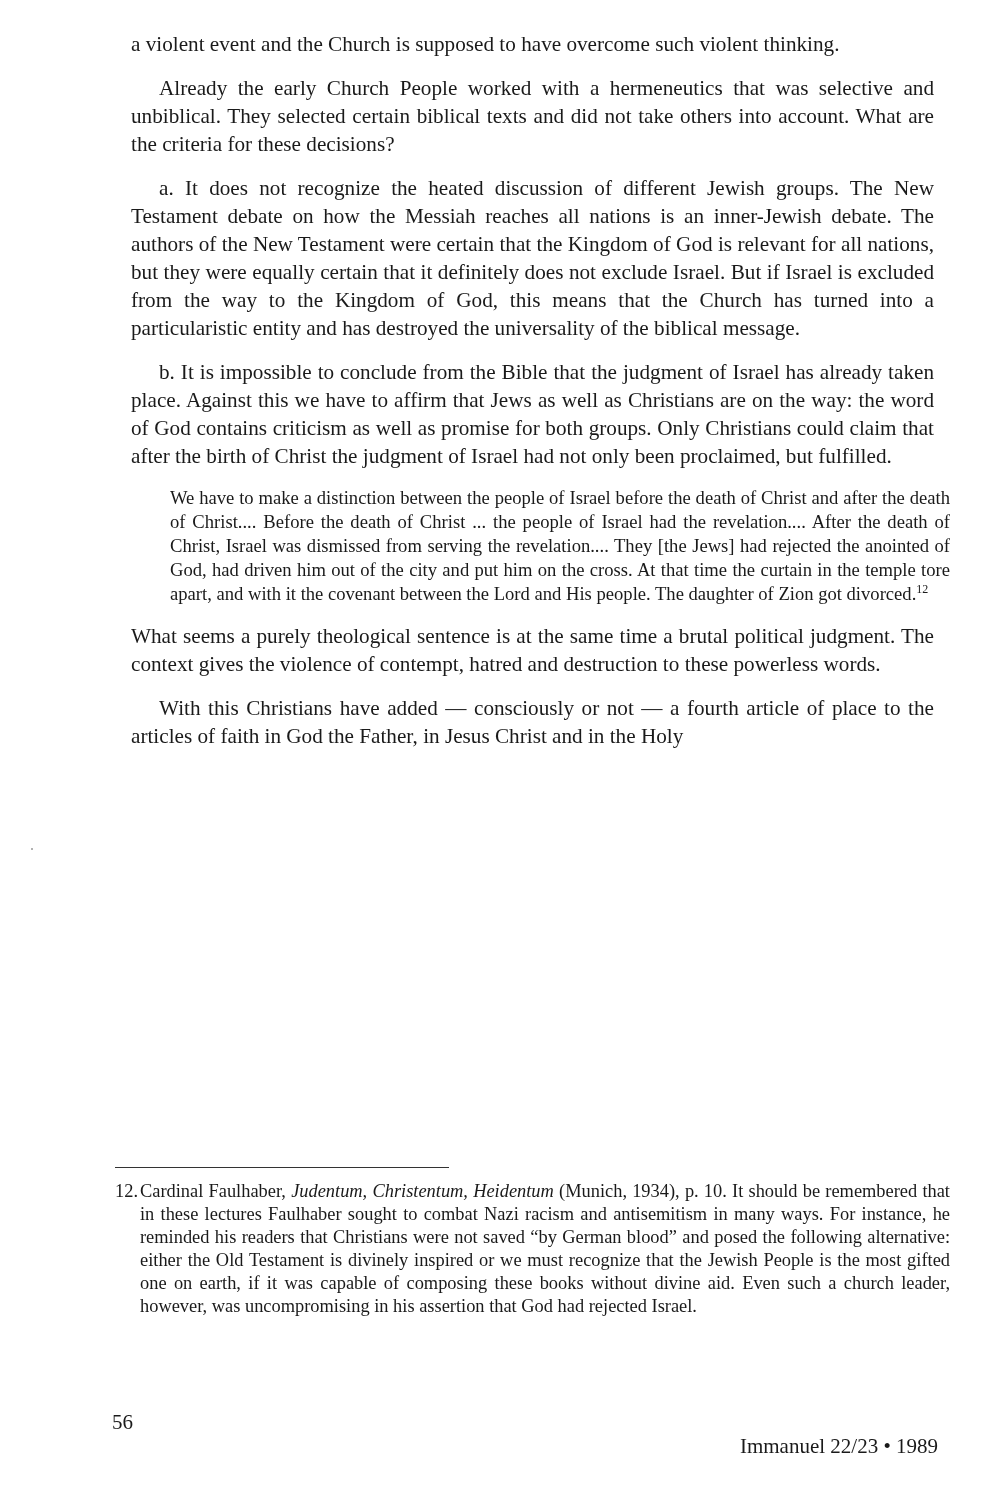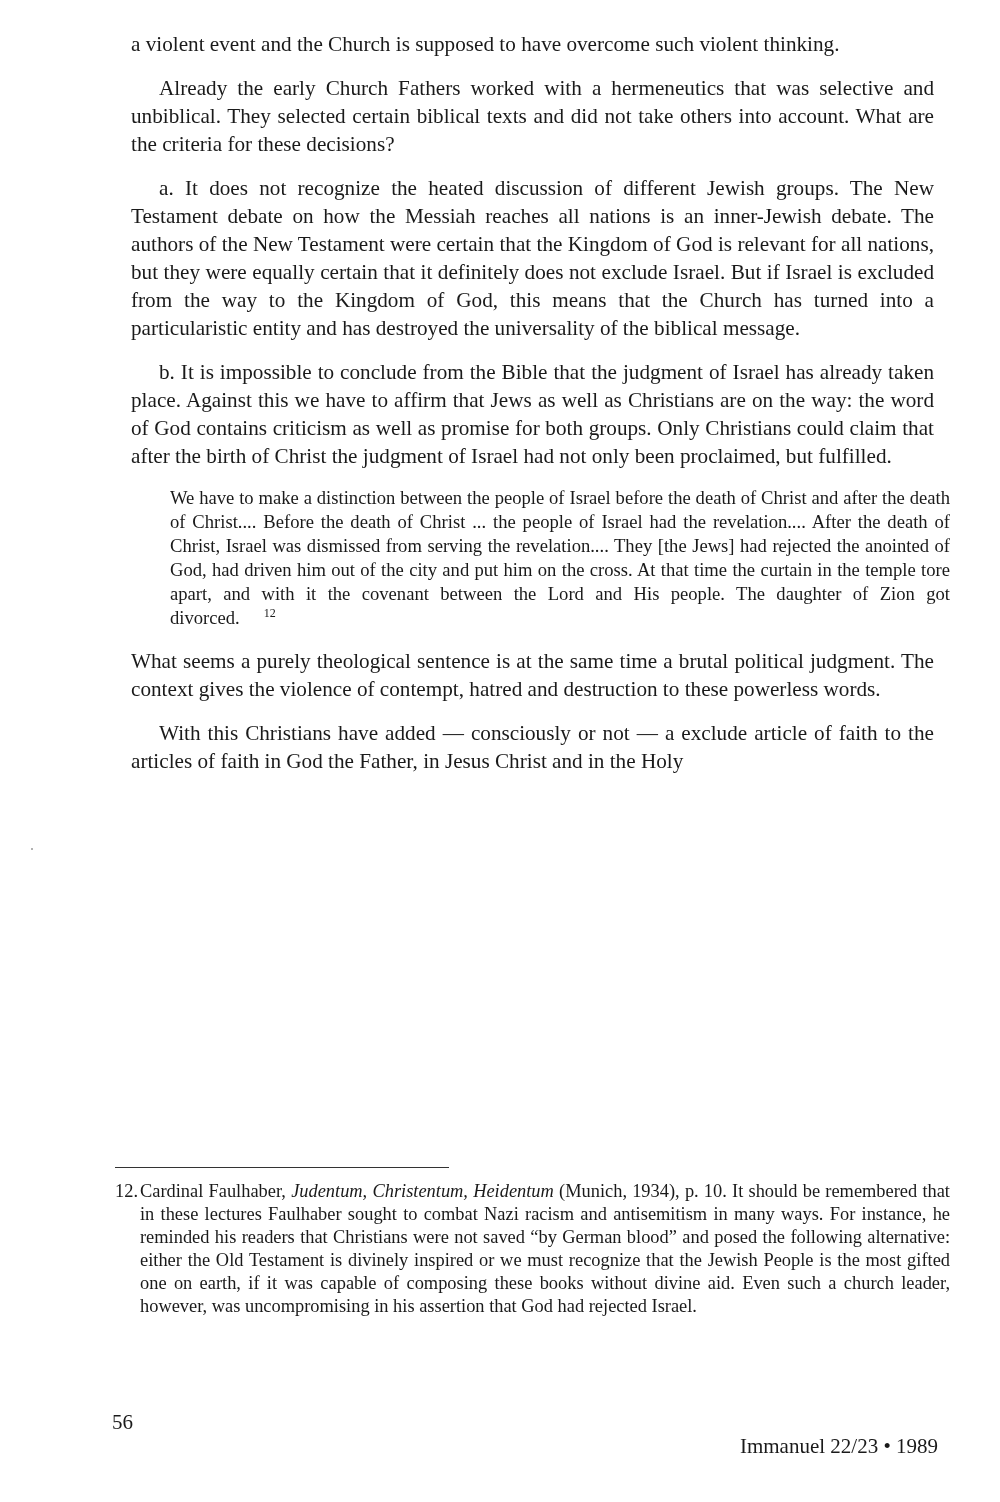--- a/index.html
+++ b/index.html
@@ -2,46 +2,46 @@
 <html><head>
 <meta charset="utf-8">
 <style>
   html, body { margin: 0; padding: 0; background: #ffffff; }
   body { width: 1000px; height: 1502px; position: relative; overflow: hidden; color: #1a1a1a; }
   .page { position: absolute; left: 115px; top: 14px; width: 835px; font-family: "Liberation Serif", "DejaVu Serif", serif; }
   .body-text { font-size: 21.2px; line-height: 28px; text-align: justify; margin: 16px; }
   .body-text.indent { text-indent: 28px; }
   .body-text.noindent { text-indent: 0; }
   .block-quote { margin: 2px 0 6px 55px; font-size: 18.6px; line-height: 24.1px; text-align: justify; }
-  .block-quote sup, .fn-ref { font-size: 12px; vertical-align: super; line-height: 0; margin-left: 24px; }
+  .block-quote sup, .fn-ref { font-size: 12px; vertical-align: super; line-height: 0; }
   .rule { position: absolute; left: 115px; top: 1167px; width: 334px; height: 0; border-top: 1.3px solid #333; }
   .footnote { position: absolute; left: 115px; top: 1180px; width: 835px; font-family: "Liberation Serif", "DejaVu Serif", serif; font-size: 18.4px; line-height: 23.1px; text-align: justify; }
   .footnote .fn-num { position: absolute; left: 0; top: 0; }
   .footnote .fn-body { margin-left: 25px; }
   .footer { position: absolute; top: 1410px; font-family: Liberation Serif, serif; font-size: 21px; color: #1a1a1a; }
   .footer.left { left: 112px; }
   .footer.right { right: 62px; margin-top: 24px; }
   .speck { position: absolute; left: 31px; top: 848px; width: 2px; height: 2px; background: #999; border-radius: 50%; }
   i { font-style: italic; }
 </style>
 </head>
 <body>
 
 <div class="page">
   <p class="body-text noindent">a violent event and the Church is supposed to have overcome such violent thinking.</p>
-  <p class="body-text indent">Already the early Church Fathers worked with a hermeneutics that was selective and unbiblical. They selected certain biblical texts and did not take others into account. What are the criteria for these decisions?</p>
+  <p class="body-text indent">Already the early Church People worked with a hermeneutics that was selective and unbiblical. They selected certain biblical texts and did not take others into account. What are the criteria for these decisions?</p>
   <p class="body-text indent">a. It does not recognize the heated discussion of different Jewish groups. The New Testament debate on how the Messiah reaches all nations is an inner-Jewish debate. The authors of the New Testament were certain that the Kingdom of God is relevant for all nations, but they were equally certain that it definitely does not exclude Israel. But if Israel is excluded from the way to the Kingdom of God, this means that the Church has turned into a particularistic entity and has destroyed the universality of the biblical message.</p>
   <p class="body-text indent">b. It is impossible to conclude from the Bible that the judgment of Israel has already taken place. Against this we have to affirm that Jews as well as Christians are on the way: the word of God contains criticism as well as promise for both groups. Only Christians could claim that after the birth of Christ the judgment of Israel had not only been proclaimed, but fulfilled.</p>
 
   <div class="block-quote">
     <span>We have to make a distinction between the people of Israel before the death of Christ and after the death of Christ.... Before the death of Christ ... the people of Israel had the revelation.... After the death of Christ, Israel was dismissed from serving the revelation.... They [the Jews] had rejected the anointed of God, had driven him out of the city and put him on the cross. At that time the curtain in the temple tore apart, and with it the covenant between the Lord and His people. The daughter of Zion got divorced.</span><sup>12</sup>
   </div>
 
   <p class="body-text noindent">What seems a purely theological sentence is at the same time a brutal political judgment. The context gives the violence of contempt, hatred and destruction to these powerless words.</p>
-  <p class="body-text indent">With this Christians have added — consciously or not — a exclude article of faith to the articles of faith in God the Father, in Jesus Christ and in the Holy</p>
+  <p class="body-text indent">With this Christians have added — consciously or not — a fourth article of place to the articles of faith in God the Father, in Jesus Christ and in the Holy</p>
 </div>
 
 <div class="rule"></div>
 
 <div class="footnote">
   <span class="fn-num">12.</span>
   <div class="fn-body">
     <span>Cardinal Faulhaber,</span>
     <i>Judentum, Christentum, Heidentum</i>
     <span>(Munich, 1934), p. 10. It should be remembered that in these lectures Faulhaber sought to combat Nazi racism and antisemitism in many ways. For instance, he reminded his readers that Christians were not saved “by German blood” and posed the following alternative: either the Old Testament is divinely inspired or we must recognize that the Jewish People is the most gifted one on earth, if it was capable of composing these books without divine aid. Even such a church leader, however, was uncompromising in his assertion that God had rejected Israel.</span>

